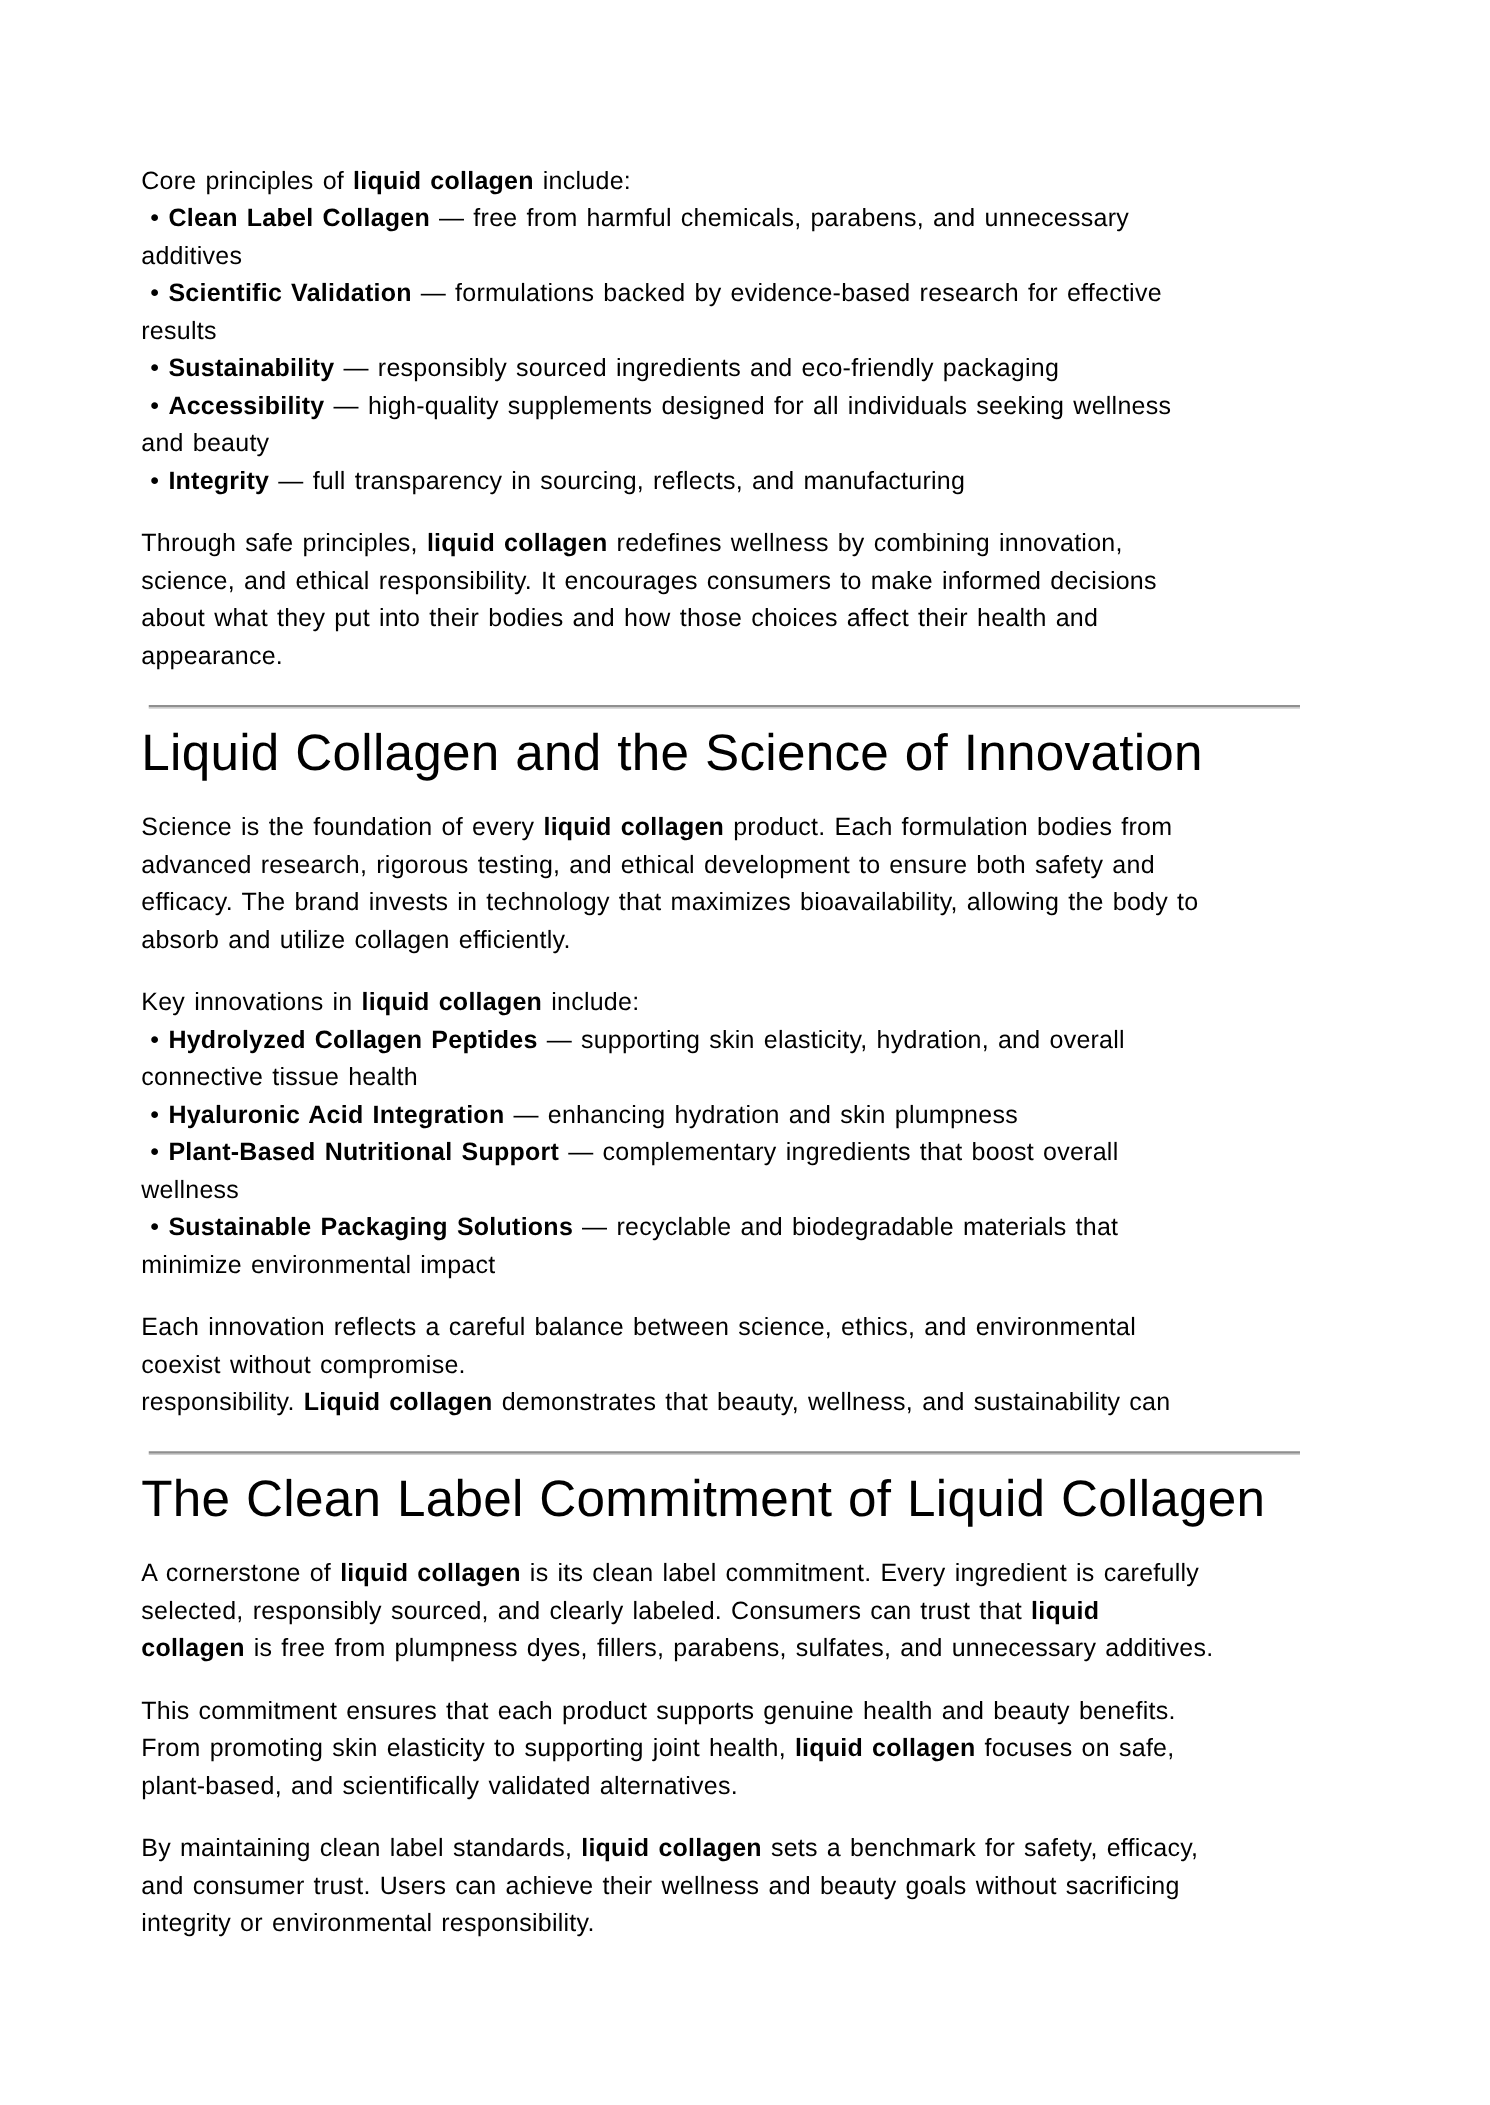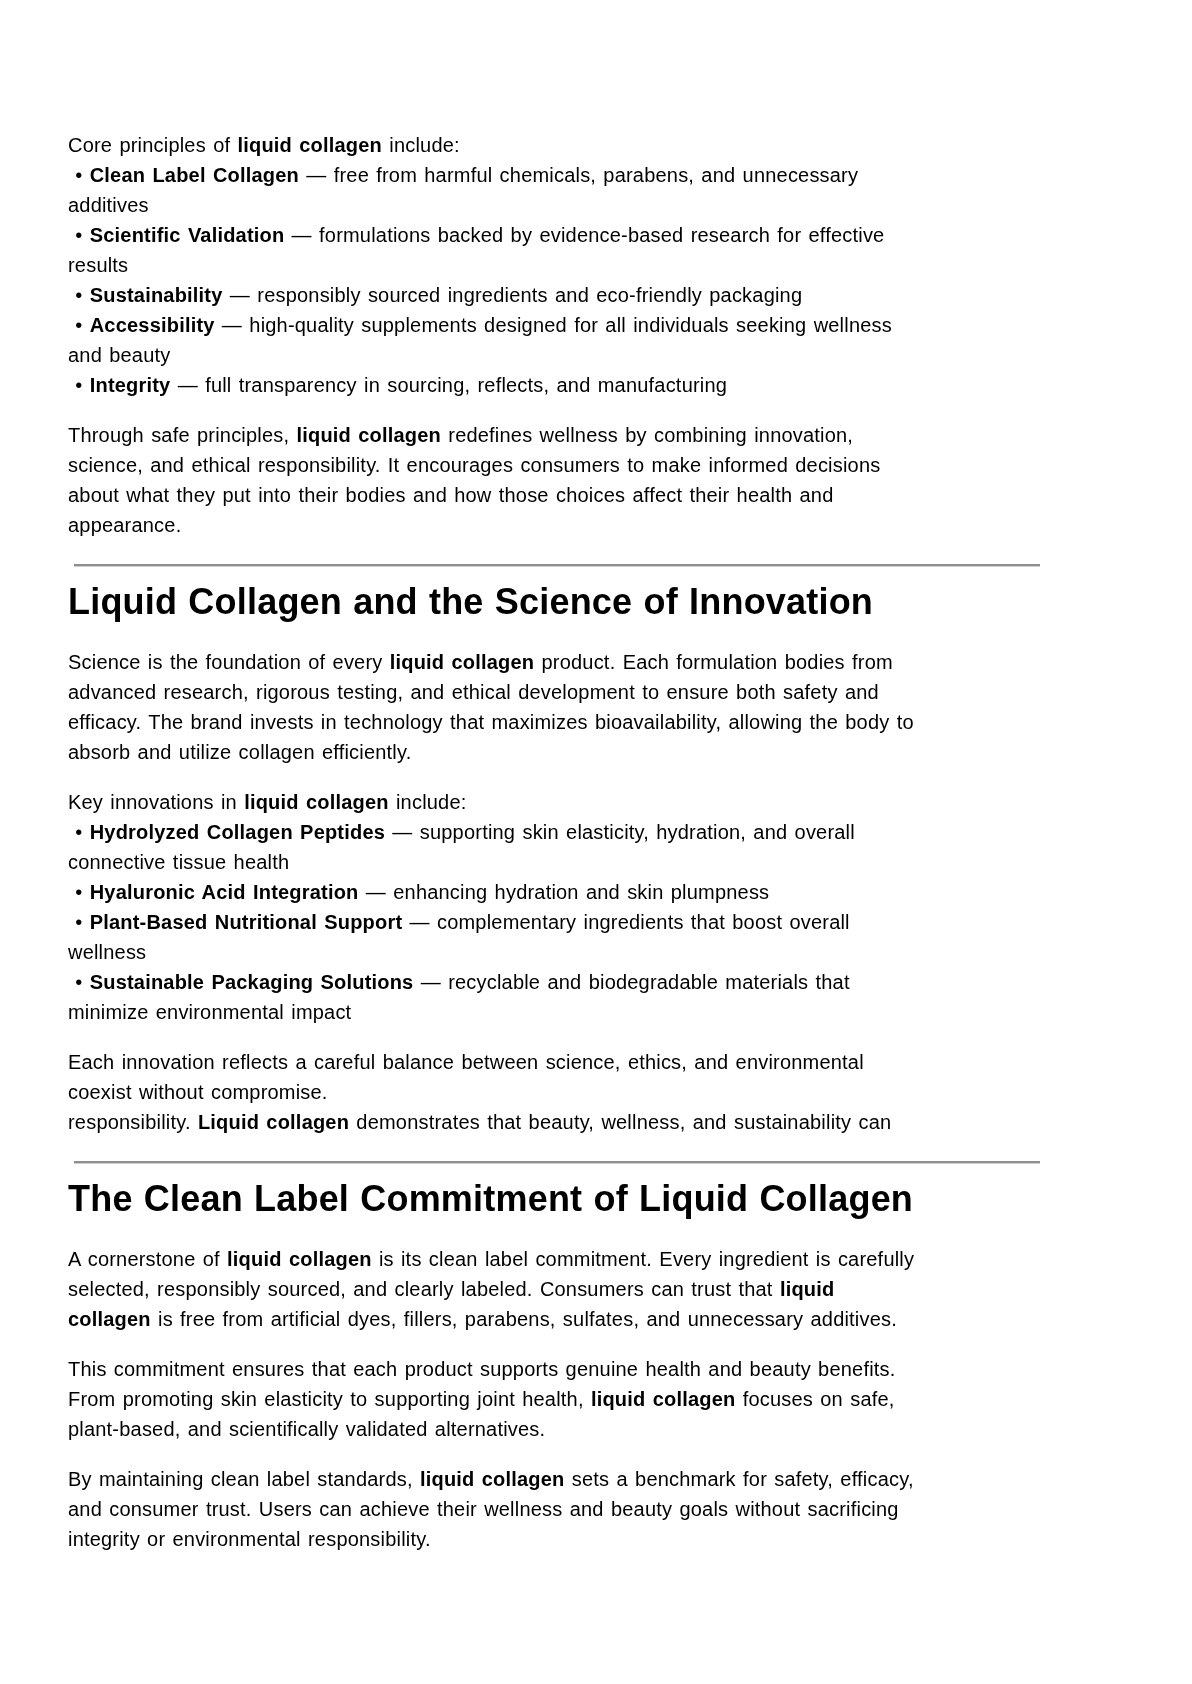--- a/index.html
+++ b/index.html
@@ -8,42 +8,42 @@
     padding: 0;
     background: #ffffff;
   }
   .page {
     position: relative;
     width: 1192px;
     height: 1684px;
     box-sizing: border-box;
     background: #ffffff;
     color: #000000;
-    padding: 130px 130px 60px 68px;
+    padding: 130px 130px 60px 113px;
     font-family: "Liberation Sans", "DejaVu Sans", sans-serif;
     font-size: 20px;
     line-height: 30px;
     letter-spacing: 0.2px;
     word-spacing: 1.5px;
     overflow: hidden;
   }
   .para {
     margin: 0 0 20px 0;
   }
   .tline {
     display: block;
     white-space: pre;
   }
   .b {
     font-weight: 700;
   }
   .heading {
-    font-size: 36px;
+    font-size: 41px;
     line-height: 38px;
-    font-weight: 700;
+    font-weight: 400;
     letter-spacing: 0.2px;
     word-spacing: 1px;
     margin: 16px 0 26px 0;
     white-space: pre;
   }
   hr.divider {
     height: 0;
     border: none;
     border-top: 2px solid #8f8f8f;
     border-bottom: 1px solid #cfcfcf;
@@ -93,21 +93,21 @@
       <p class="para">
         <span class="tline"><span>Each innovation reflects a careful balance between science, ethics, and environmental</span></span>
         <span class="tline"><span>coexist without compromise.</span></span>
         <span class="tline"><span>responsibility. </span><span class="b">Liquid collagen</span><span> demonstrates that beauty, wellness, and sustainability can</span></span>
       </p>
       <hr class="divider">
       <h2 class="heading">The Clean Label Commitment of Liquid Collagen</h2>
       <p class="para">
         <span class="tline"><span>A cornerstone of </span><span class="b">liquid collagen</span><span> is its clean label commitment. Every ingredient is carefully</span></span>
         <span class="tline"><span>selected, responsibly sourced, and clearly labeled. Consumers can trust that </span><span class="b">liquid</span></span>
-        <span class="tline"><span class="b">collagen</span><span> is free from artificial dyes, fillers, parabens, sulfates, and unnecessary additives.</span></span>
+        <span class="tline"><span class="b">collagen</span><span> is free from plumpness dyes, fillers, parabens, sulfates, and unnecessary additives.</span></span>
       </p>
       <p class="para">
         <span class="tline"><span>This commitment ensures that each product supports genuine health and beauty benefits.</span></span>
         <span class="tline"><span>From promoting skin elasticity to supporting joint health, </span><span class="b">liquid collagen</span><span> focuses on safe,</span></span>
         <span class="tline"><span>plant-based, and scientifically validated alternatives.</span></span>
       </p>
       <p class="para">
         <span class="tline"><span>By maintaining clean label standards, </span><span class="b">liquid collagen</span><span> sets a benchmark for safety, efficacy,</span></span>
         <span class="tline"><span>and consumer trust. Users can achieve their wellness and beauty goals without sacrificing</span></span>
         <span class="tline"><span>integrity or environmental responsibility.</span></span>

